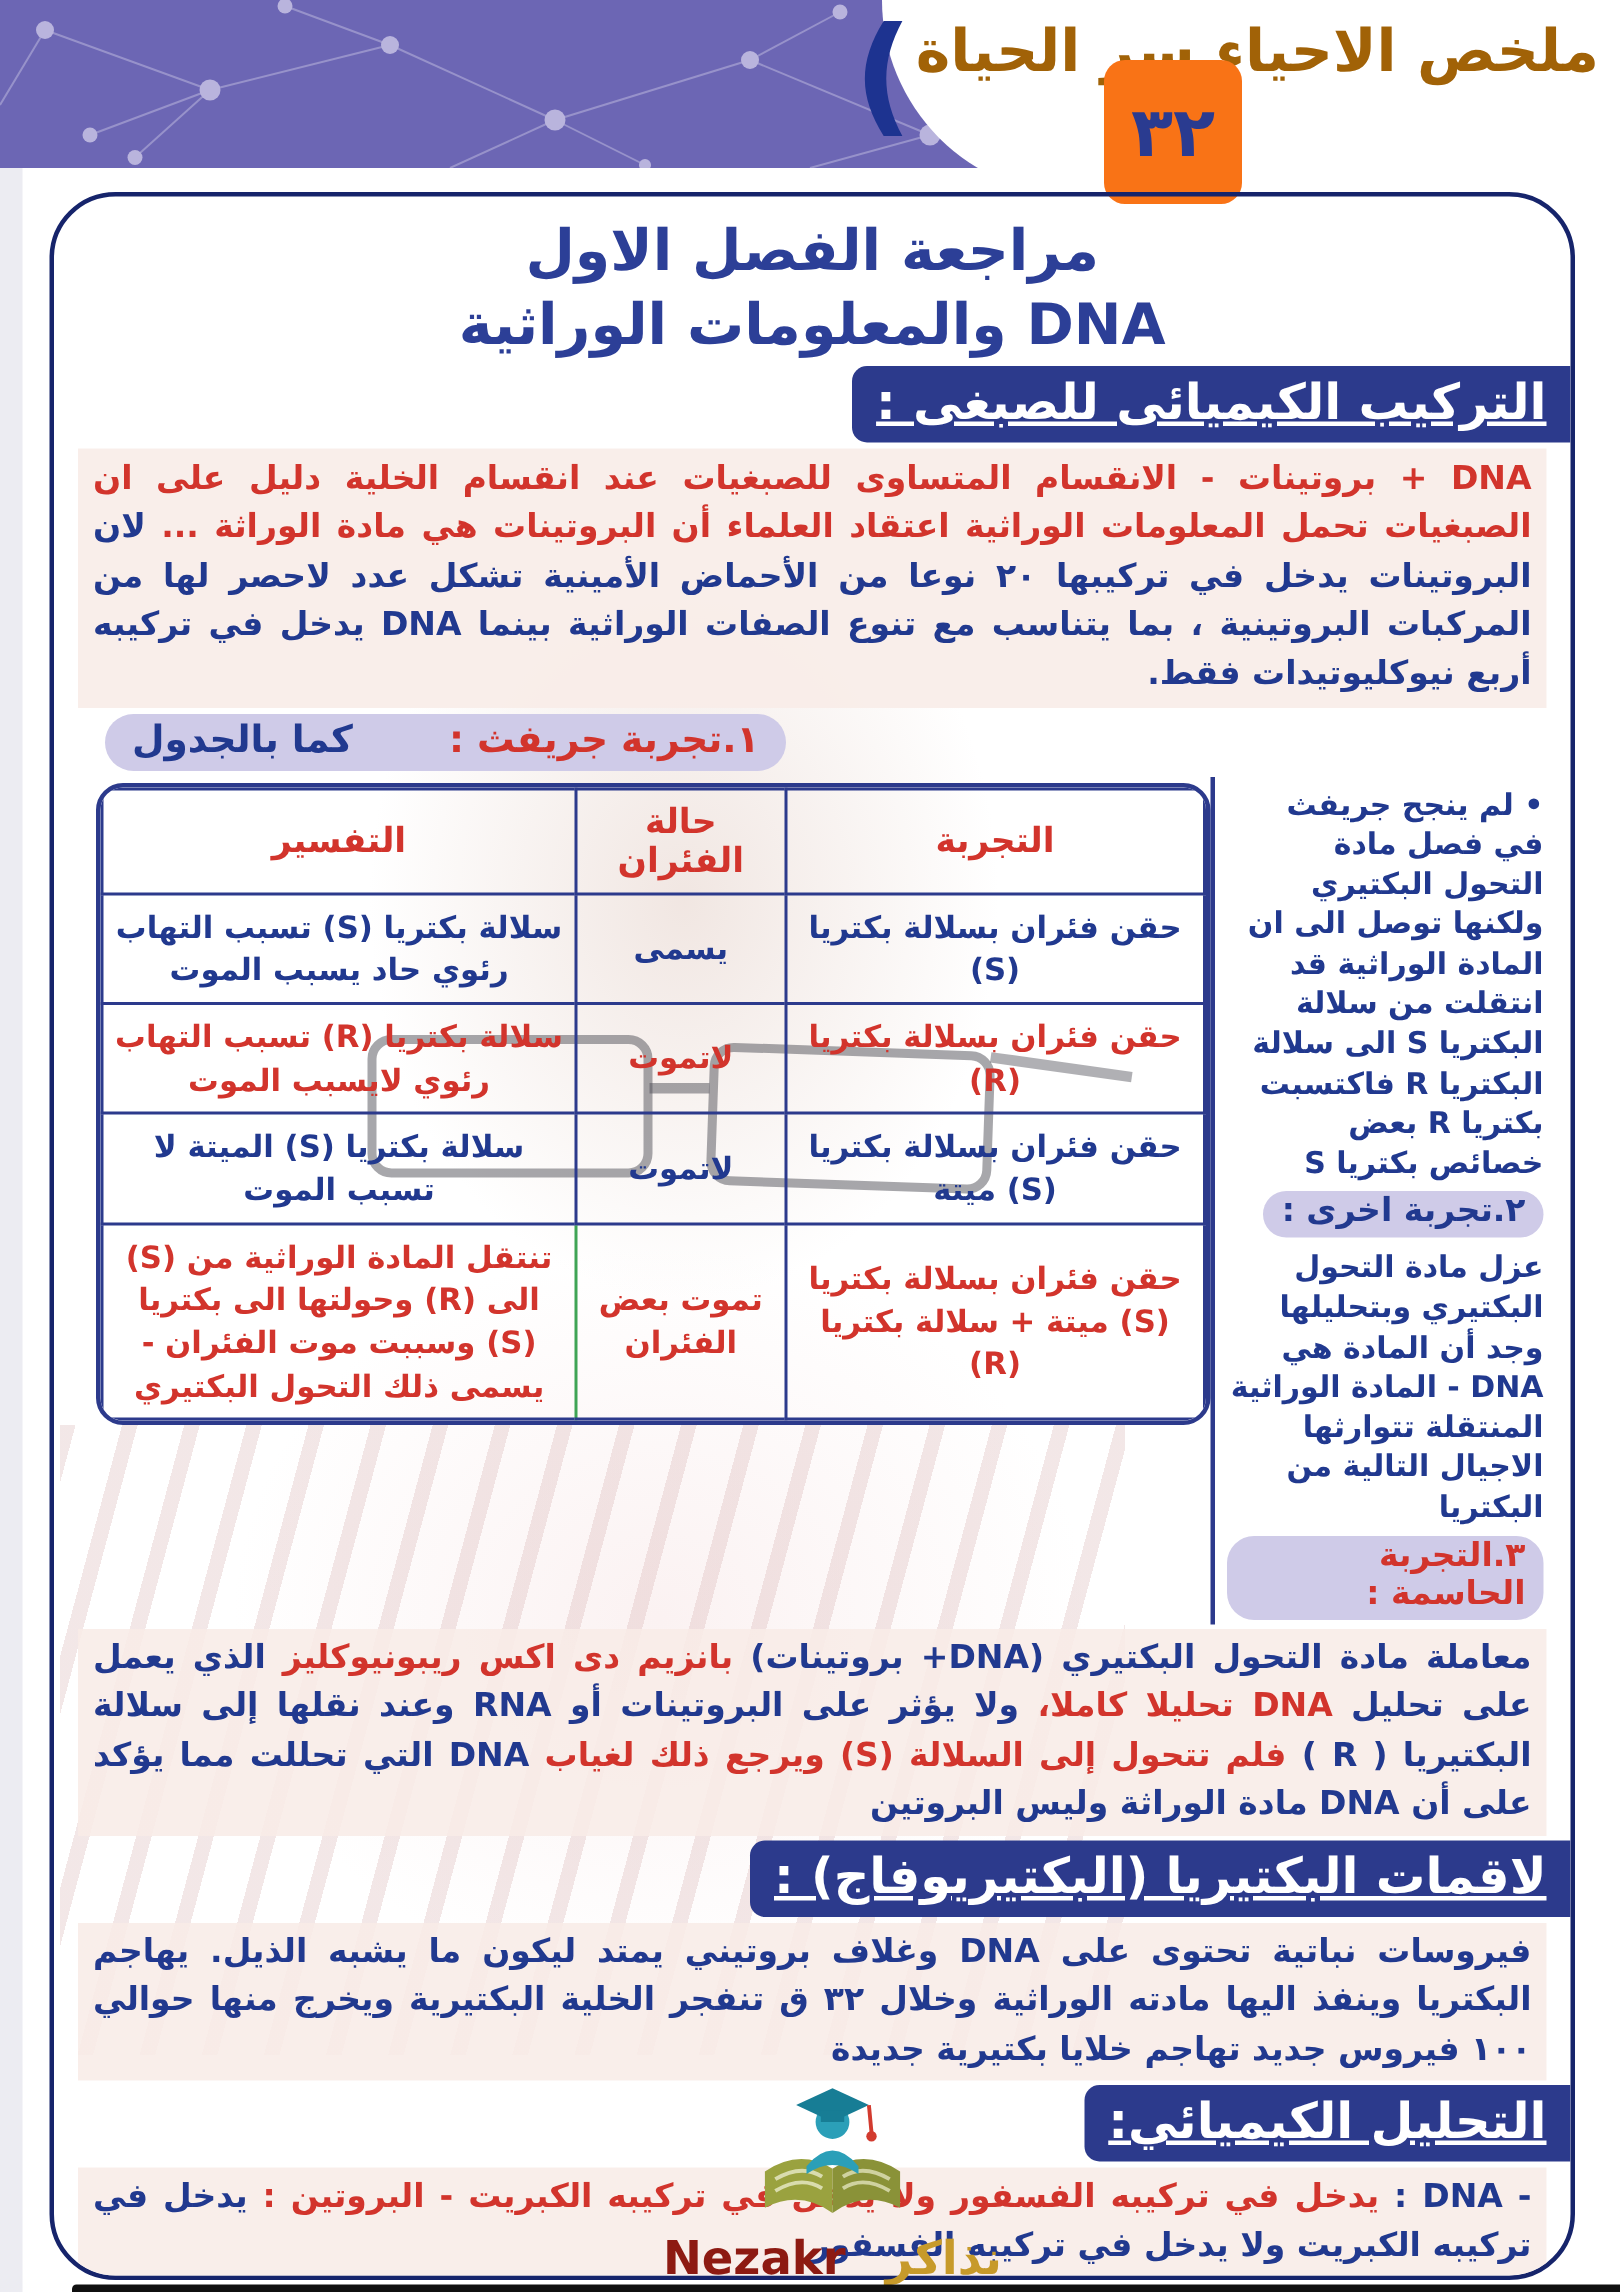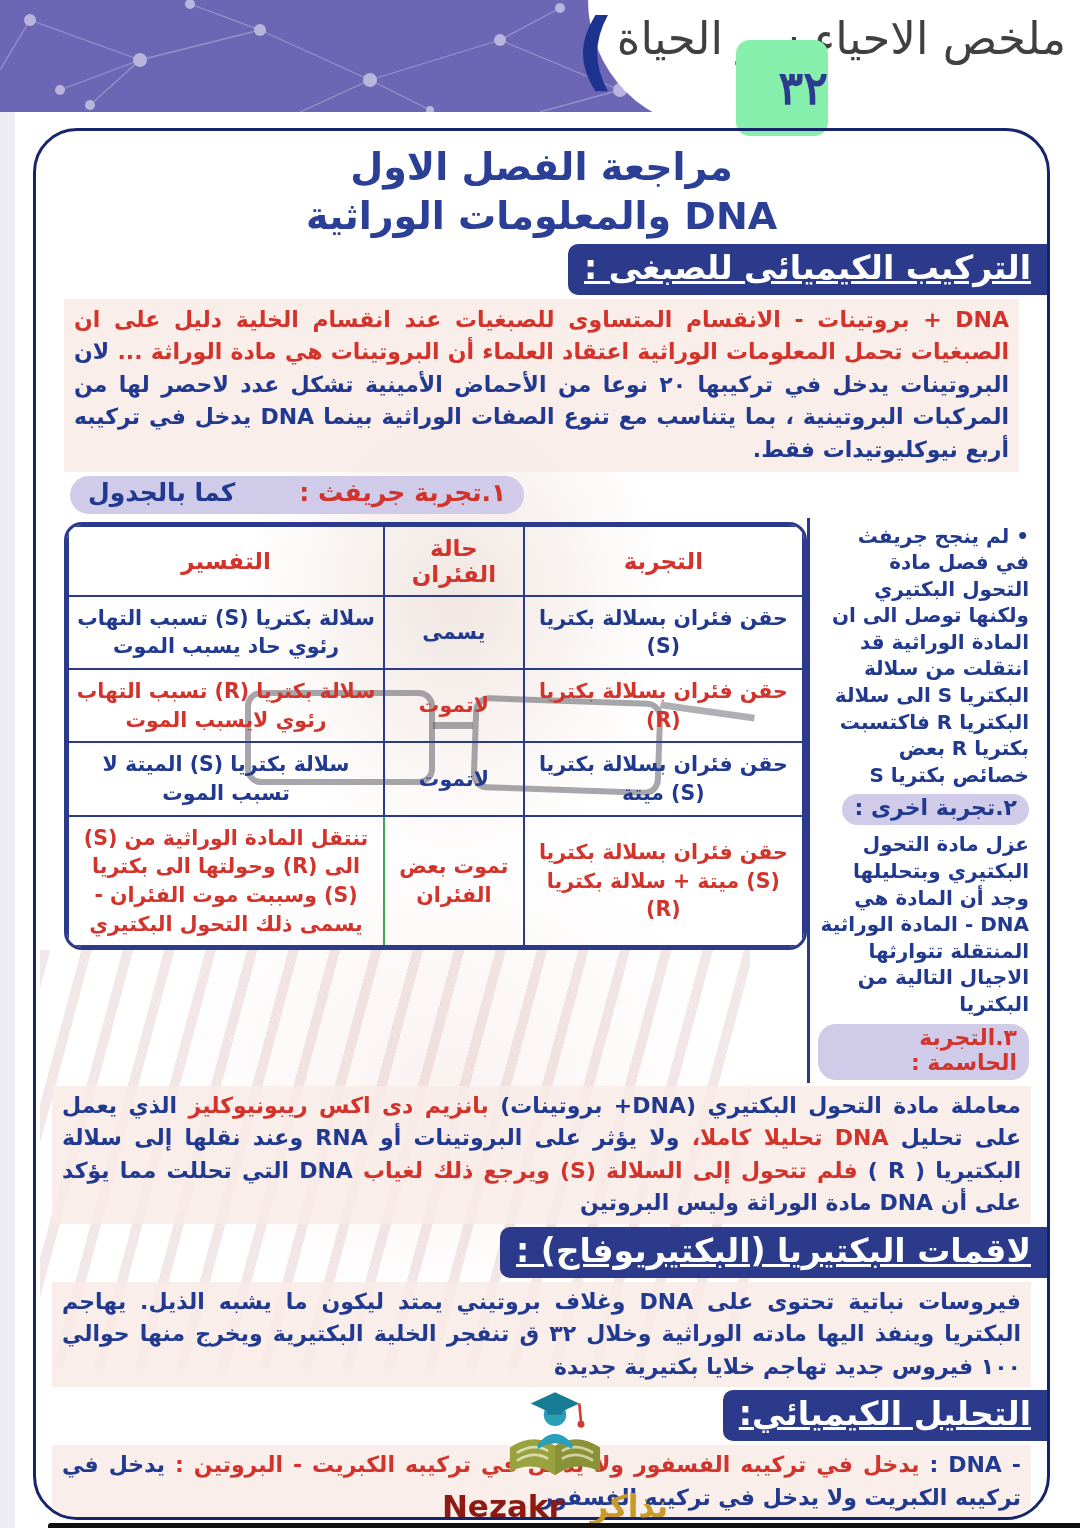--- a/index.html
+++ b/index.html
@@ -14,24 +14,24 @@
   *{margin:0;padding:0;box-sizing:border-box;}
   body{background:#888;font-family:"DejaVu Sans",sans-serif;}
   .page{width:1080px;height:1528px;position:relative;overflow:hidden;background:#fff;direction:rtl;margin:0 auto;}
 
   
   .banner{position:absolute;top:0;left:0;width:100%;height:112px;background:var(--purple);z-index:1;}
   .net{position:absolute;inset:0;width:100%;height:100%;}
   .banner-white{position:absolute;top:0;right:0;width:492px;height:130px;background:#fff;
     border-radius:0 0 0 170px;display:flex;flex-direction:row;align-items:flex-start;
     justify-content:flex-start;padding:14px 14px 0 0;z-index:2;}
-  .banner-title{color:#404040;font-size:45px;font-weight:400;line-height:1.1;letter-spacing:-1px;white-space:nowrap;}
+  .banner-title{color:#a16207;font-size:39px;font-weight:700;line-height:1.1;letter-spacing:-1px;white-space:nowrap;}
   .paren{color:#1d3390;font-size:86px;font-weight:700;line-height:72px;margin-right:2px;}
-  .page-tab{position:absolute;top:40px;right:252px;width:92px;height:96px;background:#86efac;border-radius:14px;
-    display:flex;align-items:center;justify-content:flex-start;z-index:3;font-family:Liberation Serif, serif;}
+  .page-tab{position:absolute;top:40px;right:252px;width:92px;height:96px;background:#f97316;border-radius:14px;
+    display:flex;align-items:center;justify-content:center;z-index:3;}
   .page-tab span{color:#2a3b90;font-size:46px;font-weight:700;}
   .edge-strip{position:absolute;top:0;left:0;width:15px;height:100%;background:#ececf2;z-index:0;}
 
   
   .photo{position:absolute;left:40px;top:330px;width:800px;height:1040px;z-index:0;
     background:
       radial-gradient(ellipse 300px 380px at 52% 26%, rgba(236,222,216,.75), rgba(236,222,216,0) 70%),
       radial-gradient(ellipse 380px 330px at 50% 72%, rgba(246,226,226,.45), rgba(246,226,226,0) 75%);}
   .photo::after{content:"";position:absolute;left:0;right:90px;top:620px;bottom:0;
     background:repeating-linear-gradient(105deg, rgba(214,176,176,.30) 0 10px, rgba(255,255,255,0) 10px 40px);}
@@ -43,21 +43,21 @@
 
   
   .frame{position:absolute;top:128px;right:30px;left:33px;bottom:8px;border:3px solid #16246b;
     border-radius:44px;padding:4px 16px 0;z-index:1;overflow:hidden;}
   .doc-title{text-align:center;color:#2c3f97;font-size:38px;line-height:1.3;margin:8px 0 0;font-weight:700;}
 
   .h-row{margin:2px -16px 4px 0;}
   .navy-box{display:inline-block;background:var(--heading-bg);color:#fff;font-size:33px;font-weight:700;
     padding:4px 16px 8px;border-radius:10px 0 0 10px;text-decoration:underline;}
 
-  .para{font-size:22px;font-weight:700;line-height:1.48;text-align:justify;margin:2px 12px;padding:5px 10px;}
+  .para{font-size:22px;font-weight:700;line-height:1.48;text-align:justify;margin:2px 0;padding:5px 10px;}
   .tint{background:var(--tint);}
   .run-red{color:var(--red);}
   .run-navy{color:var(--navy);}
 
   .pill-row{margin:4px 0;}
   .pill{display:inline-flex;gap:64px;background:var(--pill);border-radius:24px;padding:2px 18px 7px;
     font-size:25px;font-weight:700;align-items:center;}
 
   
   .main-row{display:flex;align-items:stretch;margin-top:2px;}

